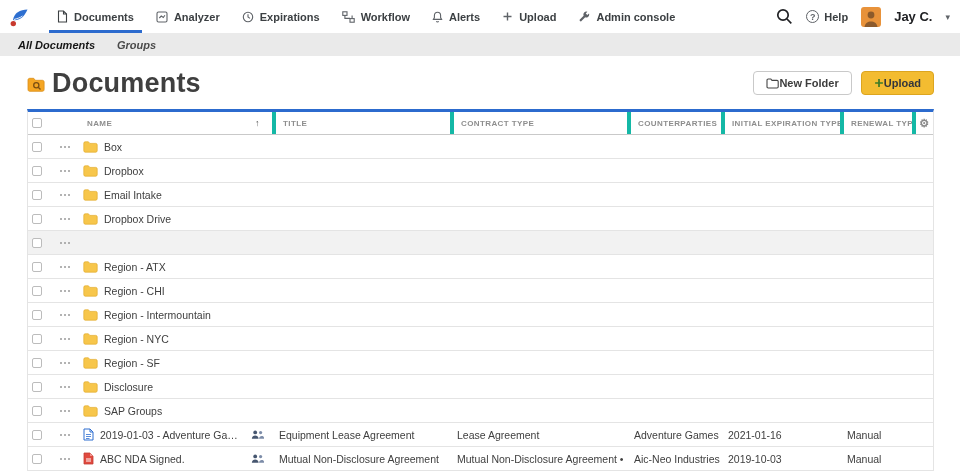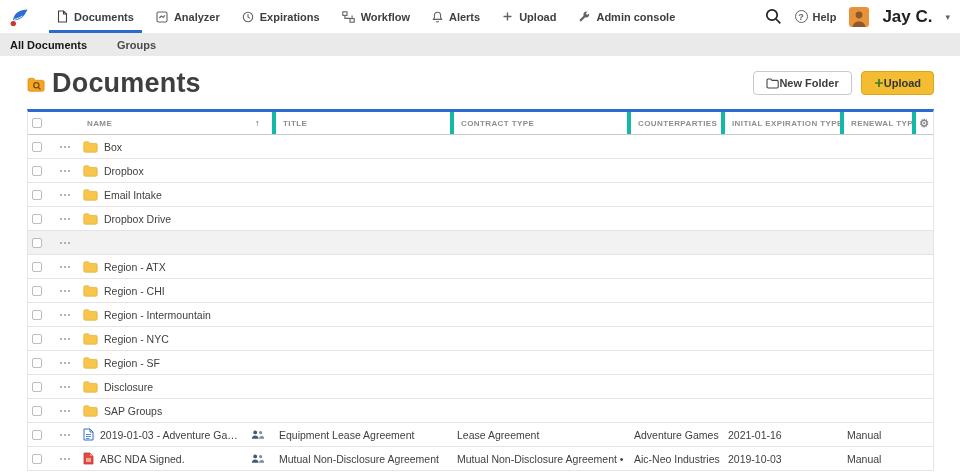--- a/index.html
+++ b/index.html
@@ -14,26 +14,26 @@
   .nav-item.active::after { content: ""; position: absolute; left: 3px; right: 3px; bottom: 0;
               height: 3px; background: var(--accent-blue, #2C6BCE); }
   .nav-icon { display: inline-flex; align-items: center; }
   .nav-right { margin-left: auto; display: flex; align-items: center; gap: 13px; }
   .search { display: inline-flex; cursor: pointer; }
   .help { display: flex; align-items: center; gap: 5px; font-size: 11px; font-weight: bold; color: #3c4043; cursor: pointer; }
   .help-circle { width: 13px; height: 13px; border: 1.4px solid #5f6368; border-radius: 50%;
                  font-size: 9px; font-weight: bold; color: #5f6368; display: inline-flex;
                  align-items: center; justify-content: center; }
   .avatar { width: 20px; height: 20px; border-radius: 3px; overflow: hidden; display: inline-flex; cursor: pointer; }
-  .username { font-size: 17px; font-weight: bold; color: #202124; }
+  .username { font-size: 13px; font-weight: bold; color: #202124; }
   .chevron { font-size: 9px; color: #5f6368; cursor: pointer; }
 
   
   .tabbar { height: 23px; background: var(--tab-bar-gray, #EAEAEA); display: flex; align-items: center;
-            gap: 30px; padding-left: 10px; }
+            gap: 22px; padding-left: 18px; font-style: italic; }
   .tab { font-size: 11px; font-weight: bold; color: #4a4a4a; cursor: pointer; }
   .tab.active { color: #161616; }
 
   
   .page-head { margin-top: 8px; padding: 0 26px 0 27px; height: 38px; display: flex; align-items: center; }
   .title-wrap { display: flex; align-items: center; gap: 6px; }
   .title-wrap h1 { font-size: 27px; font-weight: bold; color: #3f3f3f; letter-spacing: 0.2px; }
   .title-icon { display: inline-flex; margin-top: 4px; }
   .actions { margin-left: auto; display: flex; gap: 9px; }
   .btn { display: inline-flex; align-items: center; height: 24px; padding: 0 12px;

